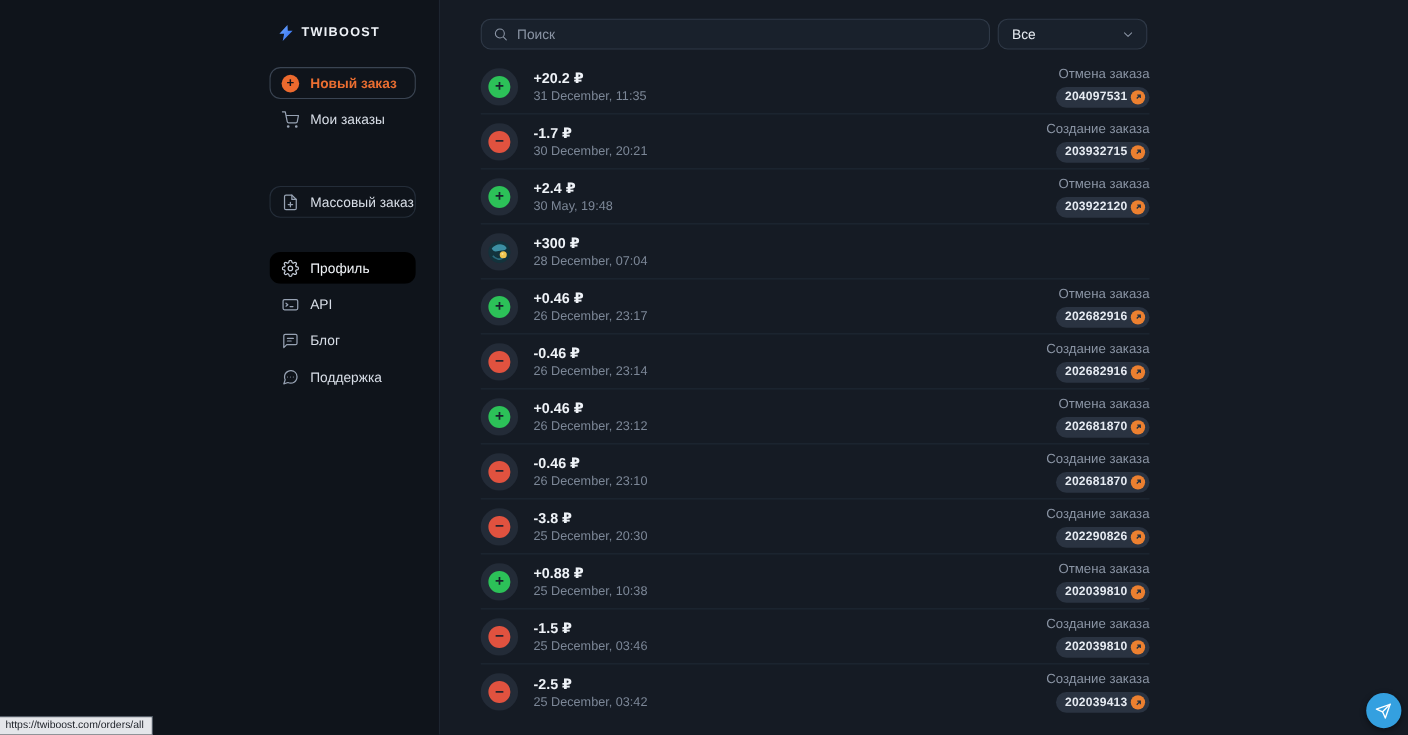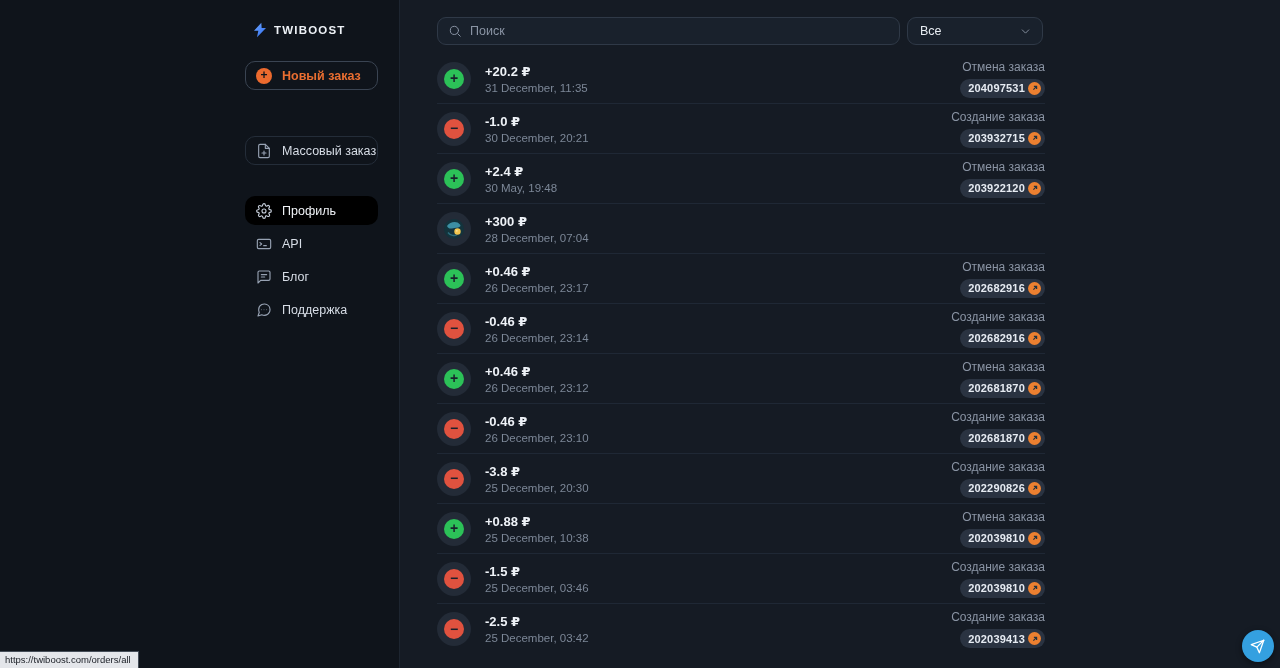--- a/index.html
+++ b/index.html
@@ -130,20 +130,28 @@
         <path d="M14 1 L3 13 h6.5 L7.5 23 L21 9 h-6.5 z" fill="url(#lg)"></path>
       </svg>
       <span class="logo-text">TWIBOOST</span>
     </div>
 
     <nav class="nav-group1">
       <div class="nav-item new-order">
         <span class="mini-sign">+</span>
         <span>Новый заказ</span>
       </div>
+      <div class="nav-item">
+        <svg class="stroke" viewBox="0 0 24 24">
+          <circle cx="9" cy="21" r="1"></circle>
+            <circle cx="20" cy="21" r="1"></circle>
+          <path d="M1 1h4l2.68 13.39a2 2 0 0 0 2 1.61h9.72a2 2 0 0 0 2-1.61L23 6H6"></path>
+        </svg>
+        <span>Мои заказы</span>
+      </div>
       <div class="nav-item outlined-faint">
         <svg class="stroke" viewBox="0 0 24 24">
           <path d="M14 2H6a2 2 0 0 0-2 2v16a2 2 0 0 0 2 2h12a2 2 0 0 0 2-2V8z"></path>
           <polyline points="14 2 14 8 20 8"></polyline>
           <line x1="12" y1="18" x2="12" y2="12"></line>
             <line x1="9" y1="15" x2="15" y2="15"></line>
         </svg>
         <span>Массовый заказ</span>
       </div>
     </nav>
@@ -224,21 +232,21 @@
       </div>
     </div>
   </div>
 
   <div class="row">
     <div class="row-icon">
       <div class="sign minus">−</div>
 
     </div>
     <div class="row-main">
-      <div class="amount">-1.0 ₽</div>
+      <div class="amount">-1.7 ₽</div>
       <div class="date">30 December, 20:21</div>
     </div>
     <div class="row-right">
       <div class="status">Создание заказа</div>
       <div class="badge">
         <span class="badge-num">203932715</span>
         <span class="badge-ico">
           <svg viewBox="0 0 10 10">
                 <path d="M3 7 L7 3 M3.6 3 H7 V6.4"></path>
               </svg>

